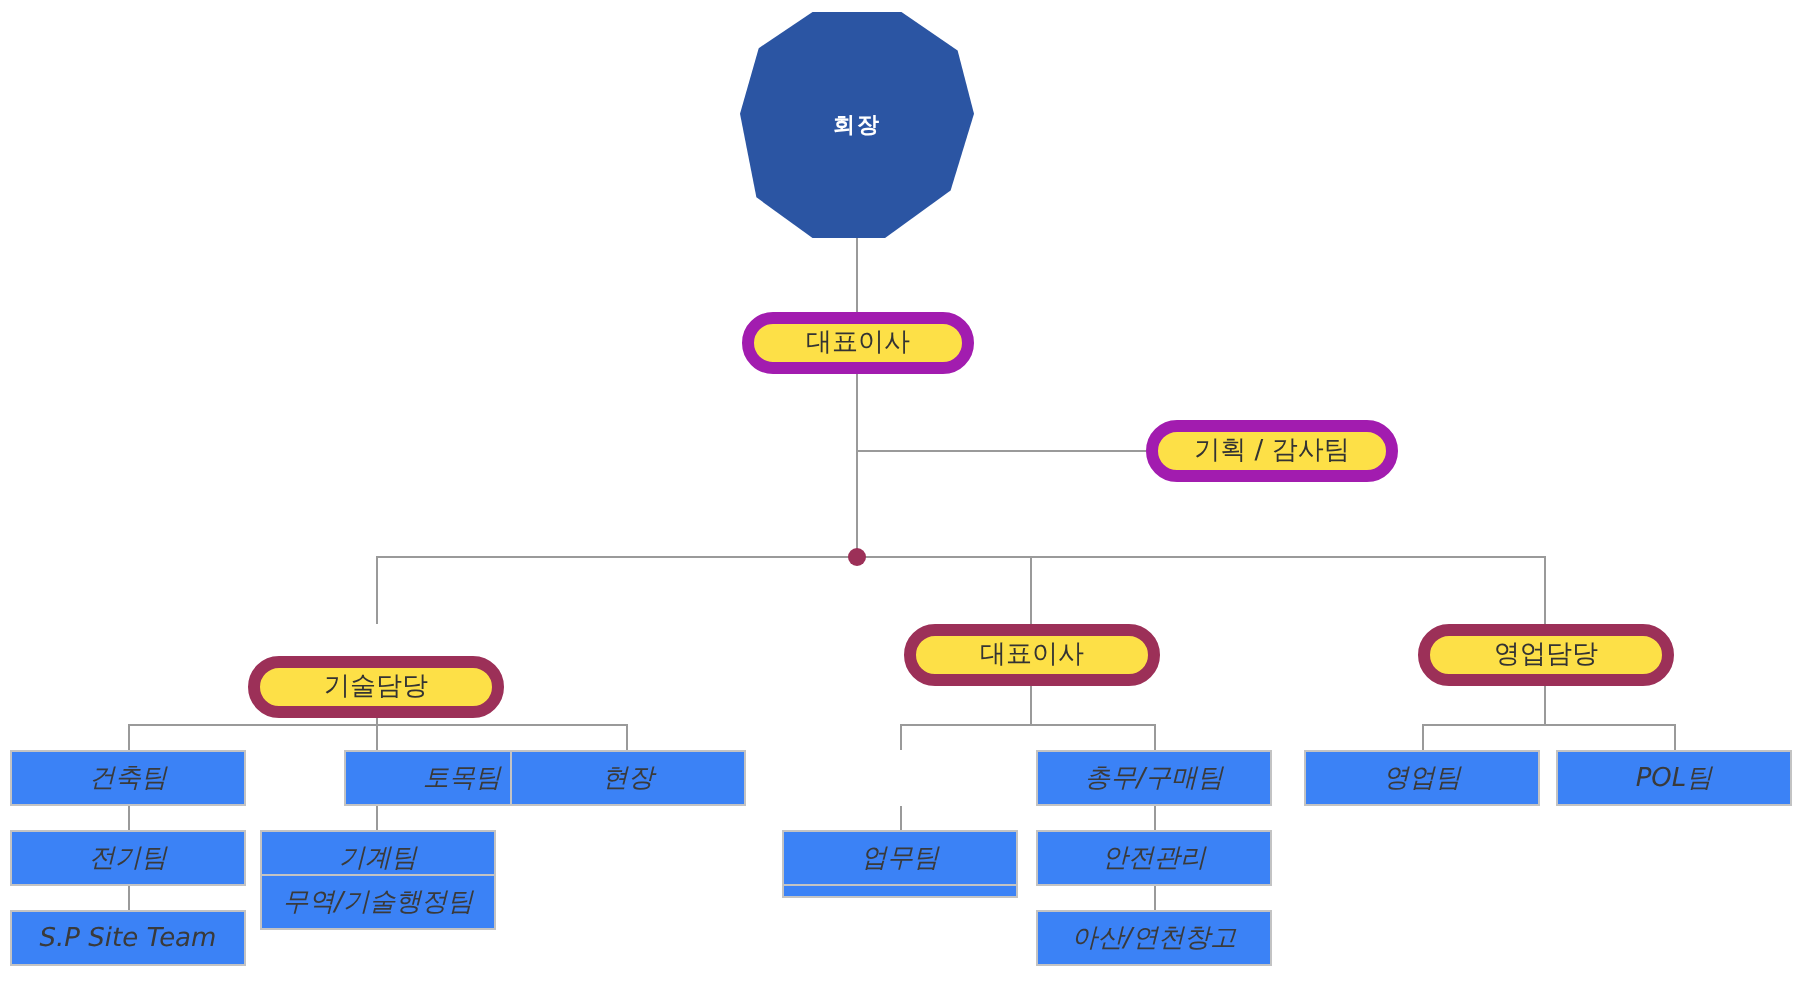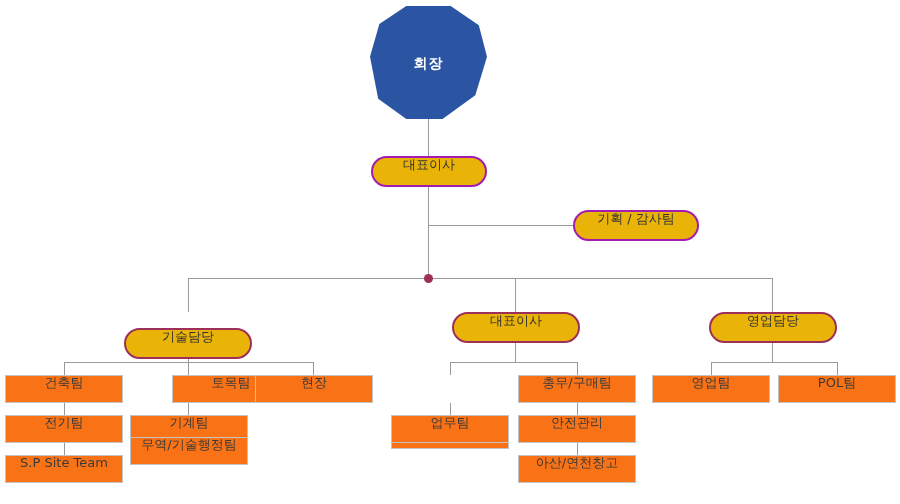--- a/index.html
+++ b/index.html
@@ -44,55 +44,57 @@
     background: #2b55a3;
     -webkit-clip-path: polygon(
       31% 0%, 69% 0%, 93% 17%, 100% 45%,
       90% 79%, 62% 100%, 31% 100%, 7% 82%, 0% 45%, 8% 16%);
     clip-path: polygon(
       31% 0%, 69% 0%, 93% 17%, 100% 45%,
       90% 79%, 62% 100%, 31% 100%, 7% 82%, 0% 45%, 8% 16%);
   }
   .octagon-node .node-label {
     color: #ffffff;
-    font-size: 14px;
+    font-size: 11px;
     font-weight: bold;
     letter-spacing: 1px;
     line-height: 1;
   }
 
   
   .pill-node {
     position: absolute;
     display: flex;
+    align-items: center;
     justify-content: center;
     box-sizing: border-box;
-    background: #eab308;
+    background: #fde047;
     border-radius: 999px;
-    border: 2px solid #a21caf;
+    border: 6px solid #a21caf;
   }
   .pill-node .node-label {
     font-size: 13px;
     color: #333333;
     line-height: 1;
     white-space: nowrap;
   }
   .pill-node.accent-maroon {
     border-color: #9c3058;
   }
 
   
   .box-node {
     position: absolute;
     display: flex;
-    align-items: flex-start;
+    align-items: center;
     justify-content: center;
     box-sizing: border-box;
-    background: #f97316;
+    background: #3b82f6;
     border: 1px solid #c3c3c3;
+    font-style: italic;
   }
   .box-node .node-label {
     font-size: 13px;
     color: #3a3a3a;
     line-height: 1;
     white-space: nowrap;
   }
 </style>
 </head>
 <body>

